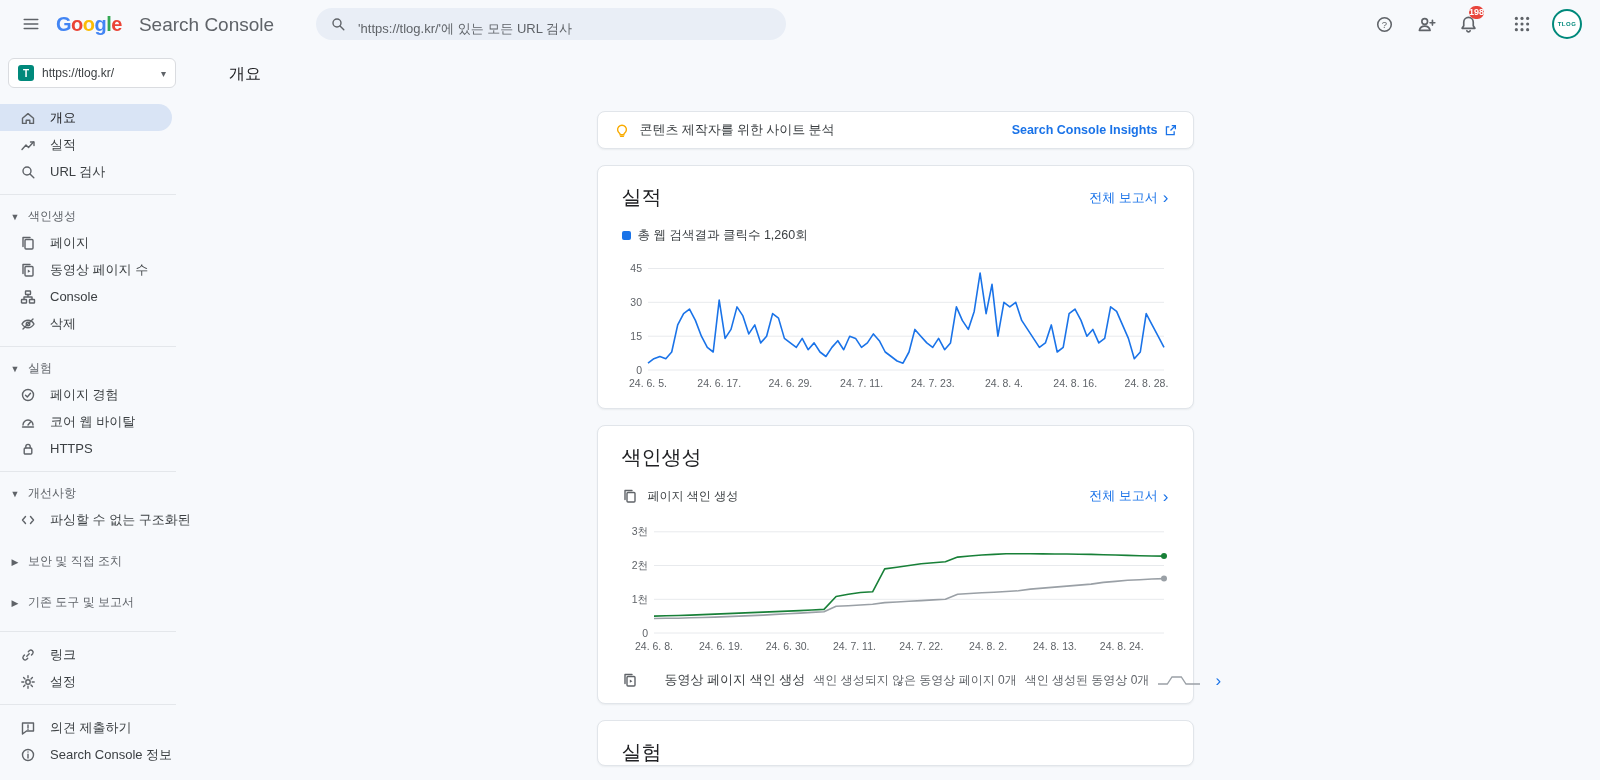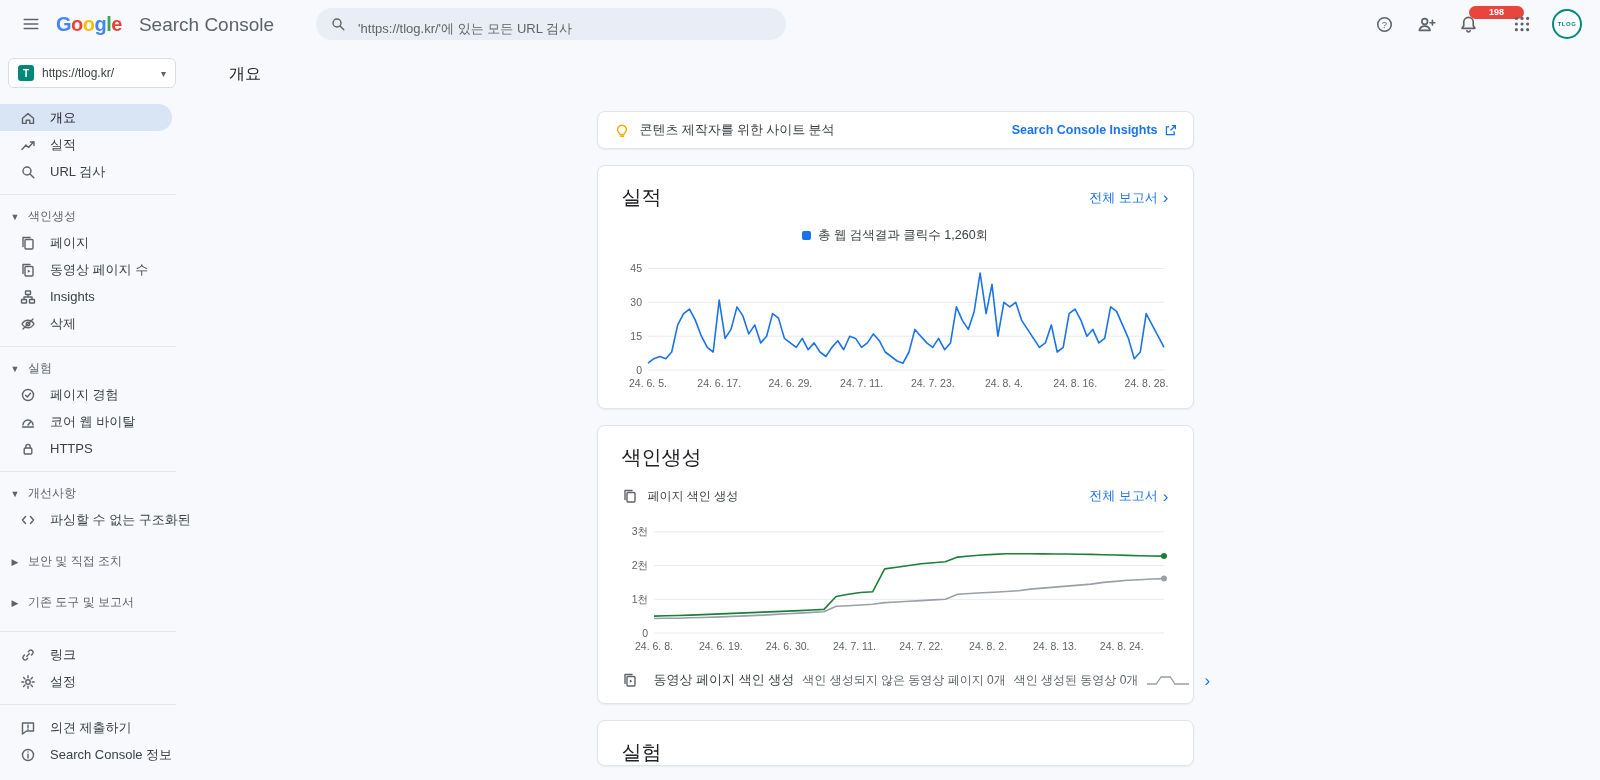--- a/index.html
+++ b/index.html
@@ -20,21 +20,21 @@
   .logo-product { font-size:19px; color:#5f6368; margin-left:17px; font-weight:400; }
   .searchbar {
     margin-left:42px; width:470px; height:32px; background:#e9eef6;
     border-radius:16px; display:flex; align-items:center; padding:0 14px; gap:10px;
   }
   .searchbar input { border:none; background:transparent; outline:none; font-size:13px; color:#3c4043; width:100%; font-family:inherit;margin-top:9px; }
   .searchbar input::placeholder { color:#5f6368; opacity:1; }
   .topbar-spacer { flex:1; }
   .tb-icon { width:36px; height:36px; border-radius:50%; display:flex; align-items:center; justify-content:center; position:relative; cursor:pointer; margin-left:6px; }
   .tb-icon.apps { margin-left:18px; }
-  .badge { position:absolute; top:0px; left:19px; background:#e8453c; color:#fff; font-size:9px; line-height:11px; padding:1px 20px; border-radius:8px; font-weight:bold; }
+  .badge { position:absolute; top:0px; left:19px; background:#e8453c; color:#fff; font-size:9px; line-height:11px; padding:1px 0; border-radius:8px; font-weight:bold; }
   .avatar { width:30px; height:30px; margin-left:12px; border-radius:50%; border:2px solid #00897b; background:#fff; display:flex; align-items:center; justify-content:center; font-size:6px; letter-spacing:.5px; color:#00897b; font-weight:bold; cursor:pointer; flex-shrink:0; }
 
   
   .layout { display:flex; height:732px; }
 
   
   .sidebar { width:190px; flex-shrink:0; padding-top:4px; overflow:hidden; }
   .prop-selector { margin:6px 14px 16px 8px; height:30px; background:#fff; border:1px solid #dadce0; border-radius:6px; display:flex; align-items:center; gap:8px; padding:0 9px; cursor:pointer; }
   .prop-badge { width:16px; height:16px; border-radius:3px; background:#00897b; color:#fff; font-size:10px; display:flex; align-items:center; justify-content:center; font-weight:bold; }
   .prop-label { font-size:12px; color:#3c4043; flex:1; white-space:nowrap; overflow:hidden; }
@@ -53,30 +53,30 @@
   .content-col { width:597px; margin:26px auto 0; display:flex; flex-direction:column; gap:16px; }
   .banner, .card { background:#fff; border:1px solid #e1e5ea; border-radius:8px; box-shadow:0 1px 2px rgba(60,64,67,.07); }
   .banner { height:38px; display:flex; align-items:center; padding:0 16px; gap:10px; }
   .banner-text { font-size:13px; color:#3c4043; flex:1;font-family:Liberation Serif, serif; }
   .banner-link { font-size:12.5px; color:#1a73e8; font-weight:bold; display:flex; align-items:center; gap:6px; cursor:pointer; text-decoration:none; }
   .card { padding:18px 24px 14px; }
   .card-head { display:flex; align-items:center; justify-content:space-between; }
   .card-title { font-size:20px; font-weight:400; margin:0; }
   .report-link { font-size:13px; color:#1a73e8; display:flex; align-items:center; gap:5px; cursor:pointer; text-decoration:none; white-space:nowrap; }
   .chev { font-size:17px; line-height:1; }
-  .legend-row { display:flex; gap:20px; margin-top:16px; font-size:12.5px; color:#3c4043; align-items:center;justify-content:center; }
+  .legend-row { display:flex; gap:20px; margin-top:16px; font-size:12.5px; color:#3c4043; align-items:center; }
   .legend-item { display:flex; align-items:center; gap:7px; }
   .sw-square { display:inline-block; width:9px; height:9px; border-radius:2px; }
   .sw-line { display:inline-block; width:12px; height:3px; border-radius:2px; }
   .chart-svg { display:block; margin-top:10px; }
   .tick { font-family:"Liberation Sans", sans-serif; font-size:10.5px; fill:#5f6368; }
   .sub-head { display:flex; align-items:center; margin-top:16px; gap:10px; }
   .sub-title { font-size:12px; color:#3c4043; flex:1; }
   .video-row { display:flex; align-items:center; justify-content:space-between; margin-top:14px; gap:8px; font-size:12px; color:#5f6368; cursor:pointer; }
-  .video-label-group { display:flex; align-items:center; gap:16px; }
+  .video-label-group { display:flex; align-items:center; gap:27px; }
   .video-label { font-size:13px; color:#3c4043; white-space:nowrap; }
   .video-stat { white-space:nowrap;text-align:center; }
   .video-end { display:flex; align-items:center; gap:14px; }
   .card-partial { height:46px; overflow:hidden; }
 </style>
 </head>
 <body>
 
 <header class="topbar">
   <div class="hamburger">
@@ -196,21 +196,21 @@
       </div>
       <div class="nav-item">
         <span class="nicon">
             <svg class="ic" width="16" height="16" viewBox="0 0 16 16">
               <rect x="5.5" y="2" width="5" height="3.5" rx="0.5"></rect>
               <rect x="1.5" y="10.5" width="5" height="3.5" rx="0.5"></rect>
               <rect x="9.5" y="10.5" width="5" height="3.5" rx="0.5"></rect>
               <path d="M8 5.5V8M8 8H4v2.5M8 8h4v2.5"></path>
             </svg>
           </span>
-        <span>Insights</span>
+        <span>Console</span>
       </div>
       <div class="nav-item">
         <span class="nicon">
             <svg class="ic" width="16" height="16" viewBox="0 0 16 16">
               <path d="M2 8s2.2-3.8 6-3.8S14 8 14 8s-2.2 3.8-6 3.8S2 8 2 8z"></path>
               <circle cx="8" cy="8" r="1.8"></circle>
               <path d="M3 13 13 3"></path>
             </svg>
           </span>
         <span>삭제</span>

